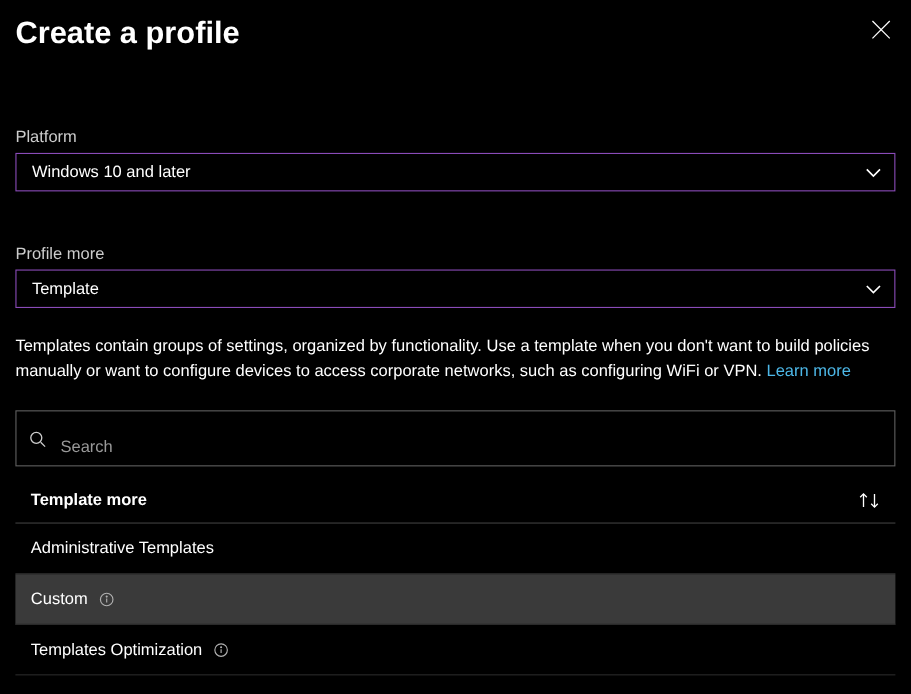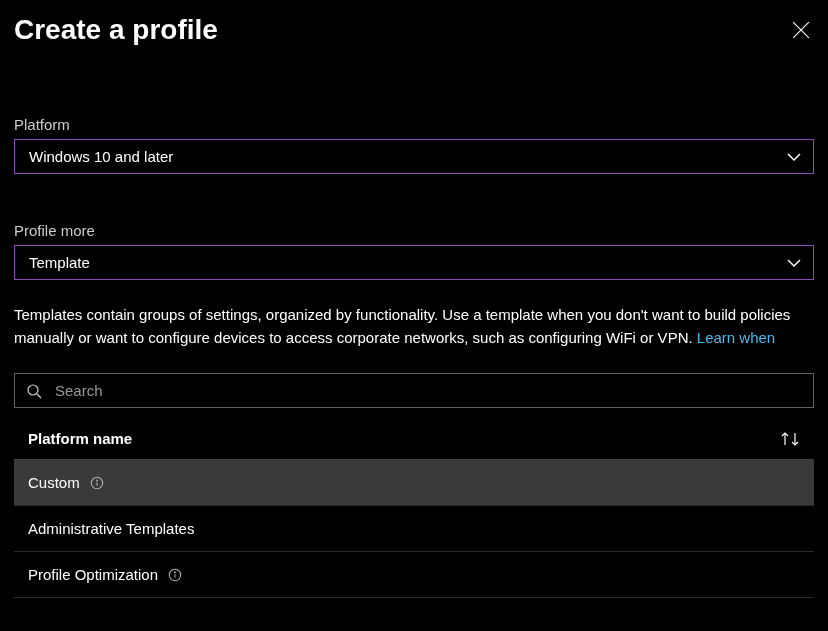--- a/index.html
+++ b/index.html
@@ -12,21 +12,21 @@
       color: #ffffff;
       font-family: "Segoe UI", -apple-system, BlinkMacSystemFont, sans-serif;
       width: 828px;
       height: 631px;
       overflow: hidden;
       padding: 14px;
     }
     .header {
       display: flex;
       justify-content: space-between;
-      align-items: center;
+      align-items: flex-start;
       margin-bottom: 70px;
     }
     .page-title {
       font-size: 28px;
       font-weight: 600;
       color: #ffffff;
     }
     .close-button {
       background: none;
       border: none;
@@ -97,21 +97,21 @@
     .search-wrapper {
       position: relative;
       margin-bottom: 10px;
     }
     .search-input {
       width: 100%;
       background-color: #000000;
       border: 1px solid #606060;
       color: #4d7c0f;
       font-size: 15px;
-      padding: 8px 12px 8px 40px;
+      padding: 24px 12px 8px 40px;
       font-family: inherit;
     }
     .search-input::placeholder {
       color: #999999;
     }
     .search-icon {
       position: absolute;
       left: 12px;
       top: 50%;
       transform: translateY(-50%);
@@ -182,54 +182,54 @@
 
 <label class="field-label">Profile more</label>
 <div class="select-wrapper">
   <div class="select-input">Template</div>
   <svg class="chevron-icon" viewBox="0 0 16 16" fill="none" stroke="currentColor" stroke-width="1.5">
     <polyline points="2,5 8,11 14,5"></polyline>
   </svg>
 </div>
 
 <p class="description">
-  <span>Templates contain groups of settings, organized by functionality. Use a template when you don't want to build policies manually or want to configure devices to access corporate networks, such as configuring WiFi or VPN. </span><a class="learn-more-link">Learn when</a>
+  <span>Templates contain groups of settings, organized by functionality. Use a template when you don't want to build policies manually or want to configure devices to access corporate networks, such as configuring WiFi or VPN. </span><a class="learn-more-link">Learn more</a>
 </p>
 
 <div class="search-wrapper">
   <svg class="search-icon" viewBox="0 0 16 16" fill="none" stroke="currentColor" stroke-width="1.2">
     <circle cx="7" cy="7" r="5"></circle>
     <line x1="11" y1="11" x2="15" y2="15"></line>
   </svg>
   <input type="text" class="search-input" placeholder="Search" style="">
 </div>
 
 <div class="table-header">
-  <span class="column-header">Platform name</span>
+  <span class="column-header">Template more</span>
   <svg class="sort-icon" viewBox="0 0 20 16" fill="none" stroke="currentColor" stroke-width="1.2">
     <line x1="5" y1="14" x2="5" y2="2"></line>
     <polyline points="2,5 5,2 8,5"></polyline>
     <line x1="15" y1="2" x2="15" y2="14"></line>
     <polyline points="12,11 15,14 18,11"></polyline>
   </svg>
 </div>
 
 <div id="table-body">
+    <div class="table-row">
+      <span class="table-row-text">Administrative Templates</span>
+    </div>
     <div class="table-row selected">
       <span class="table-row-text">Custom</span>
       <svg class="info-icon" viewBox="0 0 16 16" fill="none" stroke="currentColor" stroke-width="1.2">
         <circle cx="8" cy="8" r="6.5"></circle>
         <line x1="8" y1="7" x2="8" y2="11"></line>
         <circle cx="8" cy="5" r="0.5" fill="currentColor"></circle>
       </svg>
     </div>
     <div class="table-row">
-      <span class="table-row-text">Administrative Templates</span>
-    </div>
-    <div class="table-row">
-      <span class="table-row-text">Profile Optimization</span>
+      <span class="table-row-text">Templates Optimization</span>
       <svg class="info-icon" viewBox="0 0 16 16" fill="none" stroke="currentColor" stroke-width="1.2">
         <circle cx="8" cy="8" r="6.5"></circle>
         <line x1="8" y1="7" x2="8" y2="11"></line>
         <circle cx="8" cy="5" r="0.5" fill="currentColor"></circle>
       </svg>
     </div>
   </div>
 
 </body></html>

